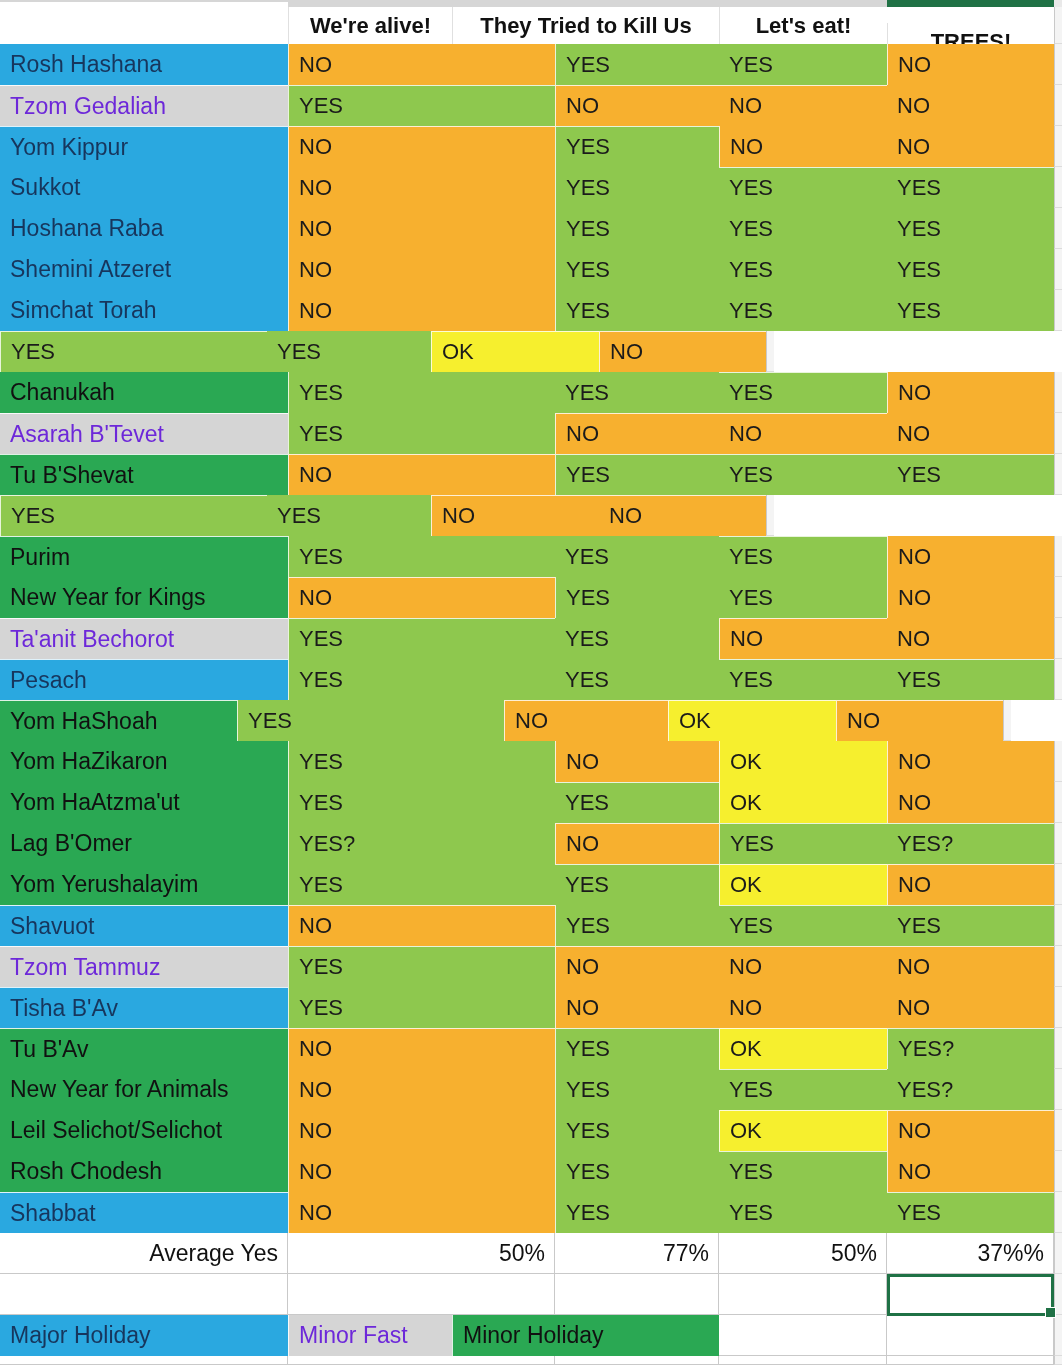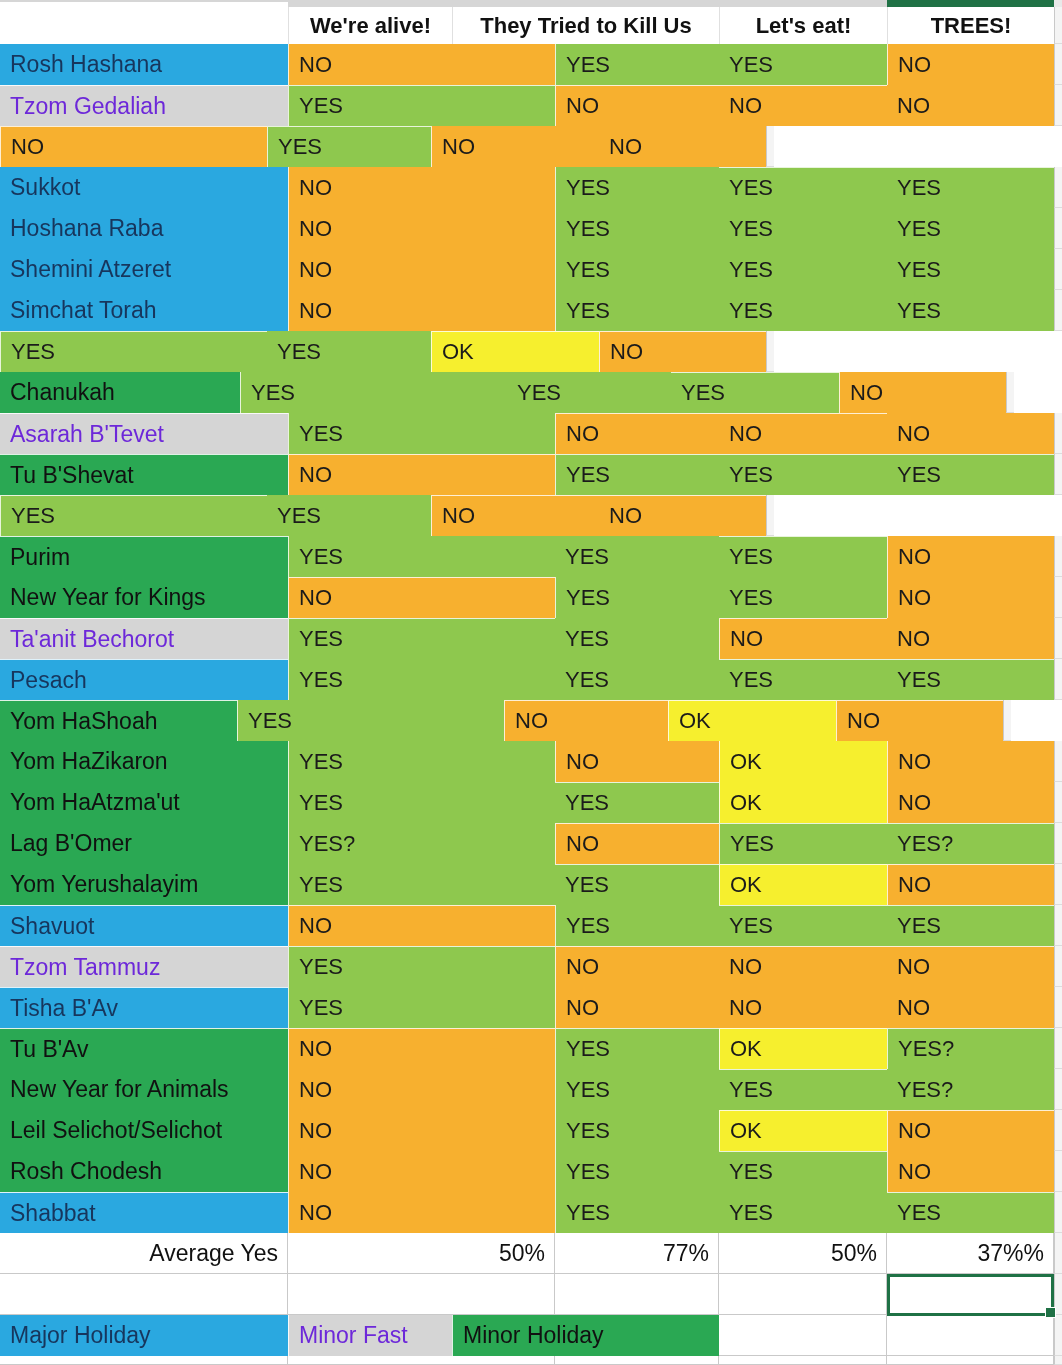--- a/index.html
+++ b/index.html
@@ -68,40 +68,41 @@
         <div class="cell strip-left" style="width: 288px;"></div>
         <div class="cell strip-gray" style="width: 599px;"></div>
         <div class="cell strip-green" style="width: 167px;"></div>
         <div class="cell strip-sliver" style="width: 8px;"></div>
       </div>
       <div class="row r-header">
         <div class="cell hdr" style="width: 288px;"></div>
         <div class="cell hdr bl" style="width: 164px;">We're alive!</div>
         <div class="cell hdr bl" style="width: 267px;">They Tried to Kill Us</div>
         <div class="cell hdr bl" style="width: 168px;">Let's eat!</div>
-        <div class="cell hdr bl" style="width: 167px;">TREES!</div>
+        <div class="cell hdr bl" style="width: 167px; margin-top: 16px;">TREES!</div>
         <div class="cell sliver" style="width: 8px;"></div>
       </div>
       <div class="row r-data">
         <div class="cell name bg-major" style="width: 288px;">Rosh Hashana</div>
         <div class="cell val bg-no" style="width: 267px; border-left: 1px solid rgba(255, 255, 255, 0.8);">NO</div>
         <div class="cell val bg-yes" style="width: 164px; border-left: 1px solid rgba(255, 255, 255, 0.8);">YES</div>
         <div class="cell val bg-yes" style="width: 168px;">YES</div>
         <div class="cell val bg-no" style="width: 167px; border-left: 1px solid rgba(255, 255, 255, 0.8);">NO</div>
         <div class="cell sliver" style="width: 8px;"></div>
       </div>
       <div class="row r-data">
         <div class="cell name bg-fast" style="width: 288px; border-top: 1px solid rgba(255, 255, 255, 0.85);">Tzom Gedaliah</div>
         <div class="cell val bg-yes" style="width: 267px; border-left: 1px solid rgba(255, 255, 255, 0.8); border-top: 1px solid rgba(255, 255, 255, 0.8);">YES</div>
         <div class="cell val bg-no" style="width: 164px; border-left: 1px solid rgba(255, 255, 255, 0.8); border-top: 1px solid rgba(255, 255, 255, 0.8);">NO</div>
         <div class="cell val bg-no" style="width: 168px; border-top: 1px solid rgba(255, 255, 255, 0.8);">NO</div>
         <div class="cell val bg-no" style="width: 167px;">NO</div>
         <div class="cell sliver" style="width: 8px;"></div>
       </div>
       <div class="row r-data">
+        <div class="cell name bg-major" style="width: 288px; border-top: 1px solid rgba(255, 255, 255, 0.85);">Yom Kippur</div>
         <div class="cell val bg-no" style="width: 267px; border-left: 1px solid rgba(255, 255, 255, 0.8); border-top: 1px solid rgba(255, 255, 255, 0.8);">NO</div>
         <div class="cell val bg-yes" style="width: 164px; border-left: 1px solid rgba(255, 255, 255, 0.8); border-top: 1px solid rgba(255, 255, 255, 0.8);">YES</div>
         <div class="cell val bg-no" style="width: 168px; border-left: 1px solid rgba(255, 255, 255, 0.8);">NO</div>
         <div class="cell val bg-no" style="width: 167px;">NO</div>
         <div class="cell sliver" style="width: 8px;"></div>
       </div>
       <div class="row r-data">
         <div class="cell name bg-major" style="width: 288px;">Sukkot</div>
         <div class="cell val bg-no" style="width: 267px; border-left: 1px solid rgba(255, 255, 255, 0.8);">NO</div>
         <div class="cell val bg-yes" style="width: 164px; border-left: 1px solid rgba(255, 255, 255, 0.8);">YES</div>
@@ -134,21 +135,21 @@
         <div class="cell sliver" style="width: 8px;"></div>
       </div>
       <div class="row r-data">
         <div class="cell val bg-yes" style="width: 267px; border-left: 1px solid rgba(255, 255, 255, 0.8); border-top: 1px solid rgba(255, 255, 255, 0.8);">YES</div>
         <div class="cell val bg-yes" style="width: 164px;">YES</div>
         <div class="cell val bg-ok" style="width: 168px; border-left: 1px solid rgba(255, 255, 255, 0.8); border-top: 1px solid rgba(255, 255, 255, 0.8);">OK</div>
         <div class="cell val bg-no" style="width: 167px; border-left: 1px solid rgba(255, 255, 255, 0.8); border-top: 1px solid rgba(255, 255, 255, 0.8);">NO</div>
         <div class="cell sliver" style="width: 8px;"></div>
       </div>
       <div class="row r-data">
-        <div class="cell name bg-minor" style="width: 240px;">Chanukah</div>
+        <div class="cell name bg-minor" style="width: 288px;">Chanukah</div>
         <div class="cell val bg-yes" style="width: 267px; border-left: 1px solid rgba(255, 255, 255, 0.8);">YES</div>
         <div class="cell val bg-yes" style="width: 164px;">YES</div>
         <div class="cell val bg-yes" style="width: 168px; border-top: 1px solid rgba(255, 255, 255, 0.8);">YES</div>
         <div class="cell val bg-no" style="width: 167px; border-left: 1px solid rgba(255, 255, 255, 0.8);">NO</div>
         <div class="cell sliver" style="width: 8px;"></div>
       </div>
       <div class="row r-data">
         <div class="cell name bg-fast" style="width: 288px; border-top: 1px solid rgba(255, 255, 255, 0.85);">Asarah B'Tevet</div>
         <div class="cell val bg-yes" style="width: 267px; border-left: 1px solid rgba(255, 255, 255, 0.8);">YES</div>
         <div class="cell val bg-no" style="width: 164px; border-left: 1px solid rgba(255, 255, 255, 0.8); border-top: 1px solid rgba(255, 255, 255, 0.8);">NO</div>

